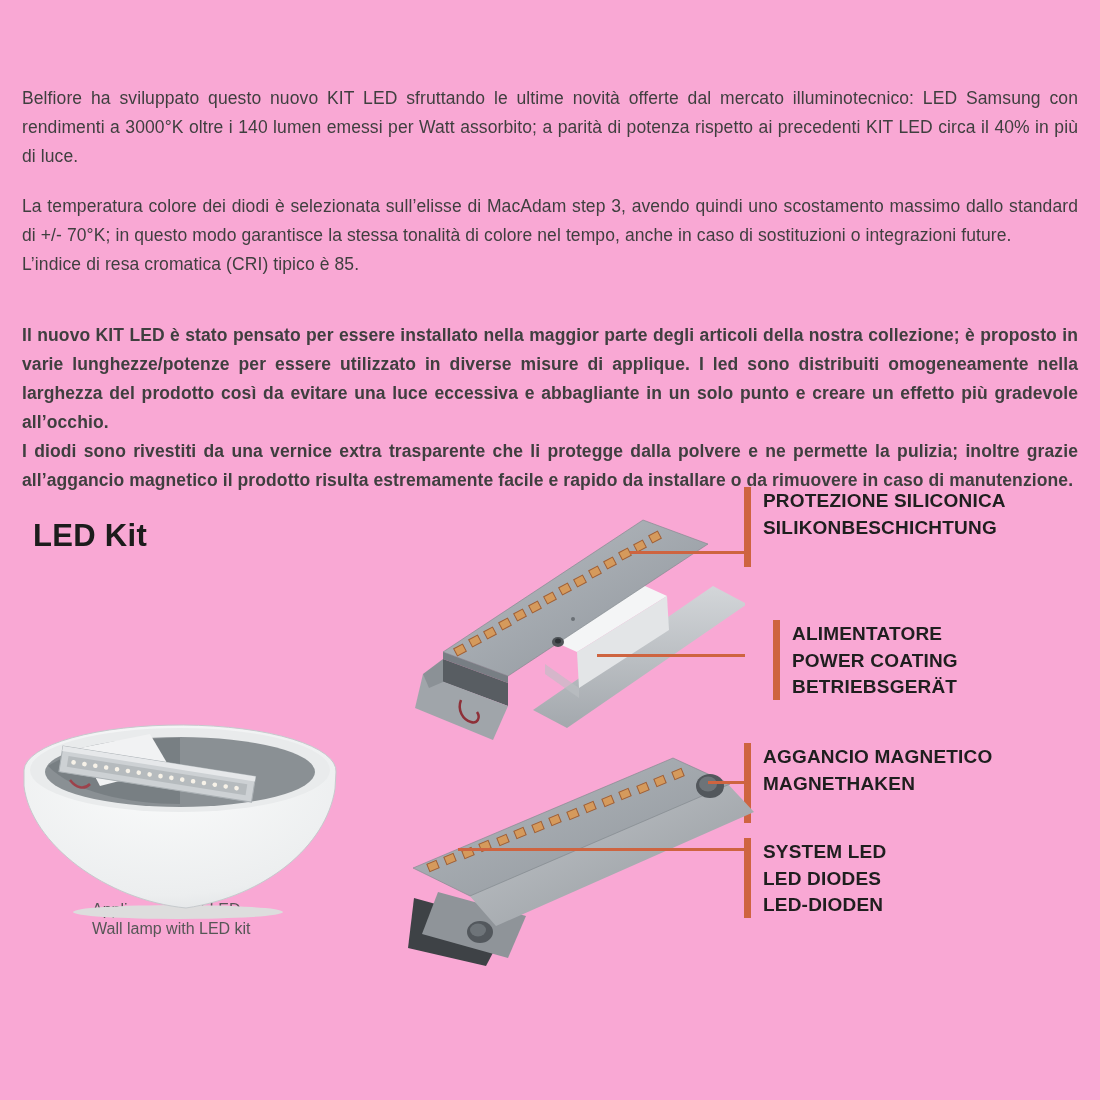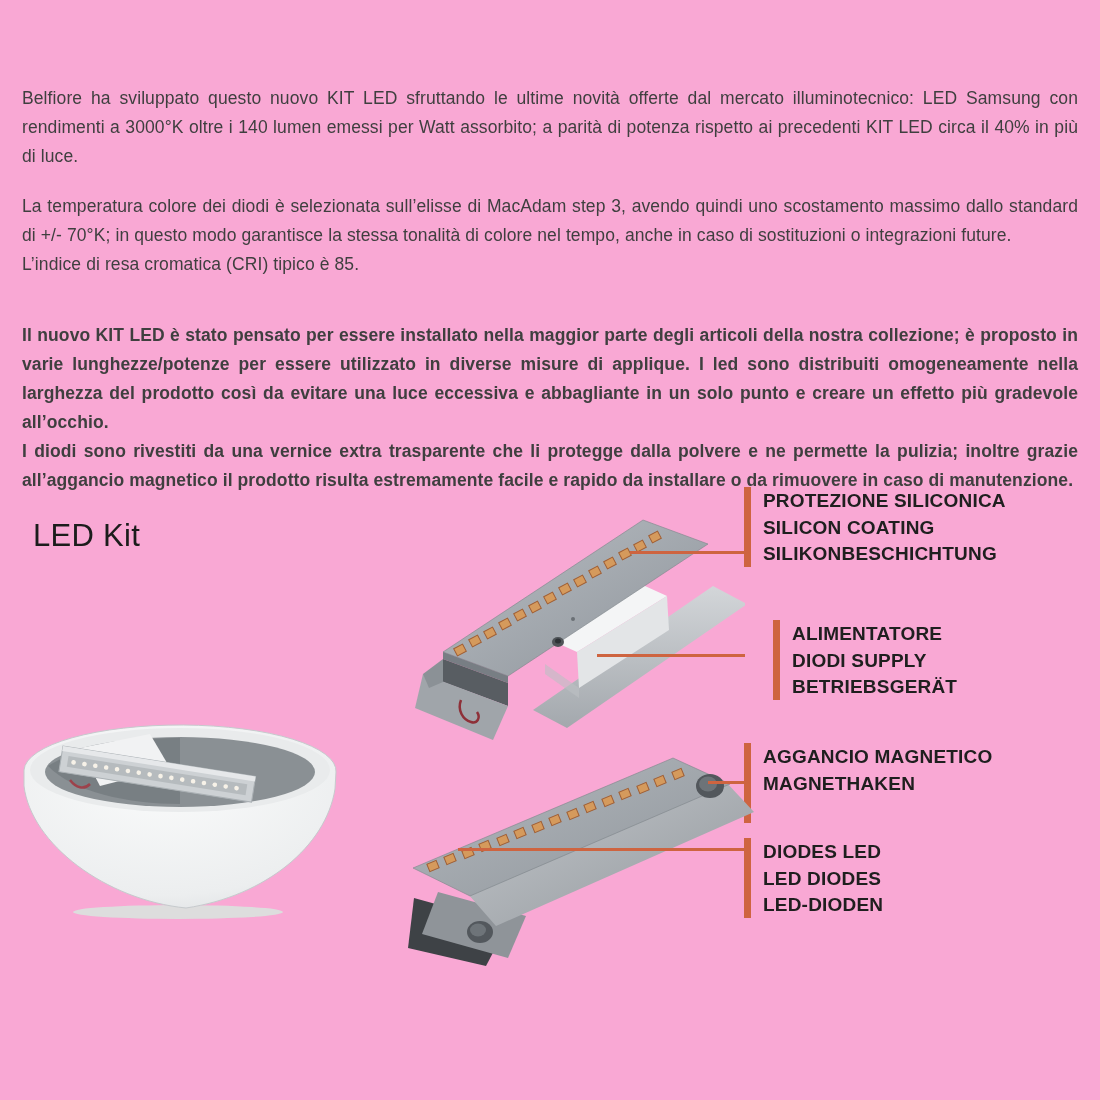--- a/index.html
+++ b/index.html
@@ -14,21 +14,21 @@
     position:absolute;left:22px;width:1056px;
     font-size:17.5px;line-height:29px;color:#3f3f3f;
     text-align:justify;white-space:pre-line;
     letter-spacing:0.1px;
   }
   #para1{top:84px;}
   #para2{top:192px;}
   #para3{top:321px;font-weight:bold;}
   .heading{
     position:absolute;left:33px;top:518px;
-    font-size:31px;font-weight:normal;color:#1c1c1c;letter-spacing:0.3px;
+    font-size:31px;font-weight:bold;color:#1c1c1c;letter-spacing:0.3px;
   }
   .label-block{
     position:absolute;left:744px;display:flex;align-items:stretch;
   }
   .accent-bar{width:7px;background:#CE6440;}
   .label-text{
     padding-left:12px;padding-top:1px;
     font-weight:bold;font-size:19px;line-height:26.5px;
     color:#1f1f1f;white-space:nowrap;letter-spacing:0.2px;
   }
@@ -193,45 +193,48 @@
 
   <div class="leader" id="leader1"></div>
   <div class="leader" id="leader2"></div>
   <div class="leader" id="leader3"></div>
   <div class="leader" id="leader4"></div>
 
   <div class="label-block" style="top:487px;">
     <div class="accent-bar" style="height:80px;"></div>
     <div class="label-text">
       <div>PROTEZIONE SILICONICA</div>
-      <div>SILICON COATING</div>
       <div>SILIKONBESCHICHTUNG</div>
     </div>
   </div>
 
   <div class="label-block" style="top:620px;padding-left:29px;">
     <div class="accent-bar" style="height:80px;"></div>
     <div class="label-text">
       <div>ALIMENTATORE</div>
-      <div>DIODI SUPPLY</div>
+      <div>POWER COATING</div>
       <div>BETRIEBSGERÄT</div>
     </div>
   </div>
 
   <div class="label-block" style="top:743px;">
     <div class="accent-bar" style="height:80px;"></div>
     <div class="label-text">
       <div>AGGANCIO MAGNETICO</div>
       <div>MAGNETHAKEN</div>
     </div>
   </div>
 
   <div class="label-block" style="top:838px;">
     <div class="accent-bar" style="height:80px;"></div>
     <div class="label-text">
-      <div>DIODES LED</div>
+      <div>SYSTEM LED</div>
       <div>LED DIODES</div>
       <div>LED-DIODEN</div>
     </div>
   </div>
 
+  <div class="caption">
+    <div>Applique con kit LED</div>
+    <div>Wall lamp with LED kit</div>
+  </div>
 
 </div>
 
 </body></html>

